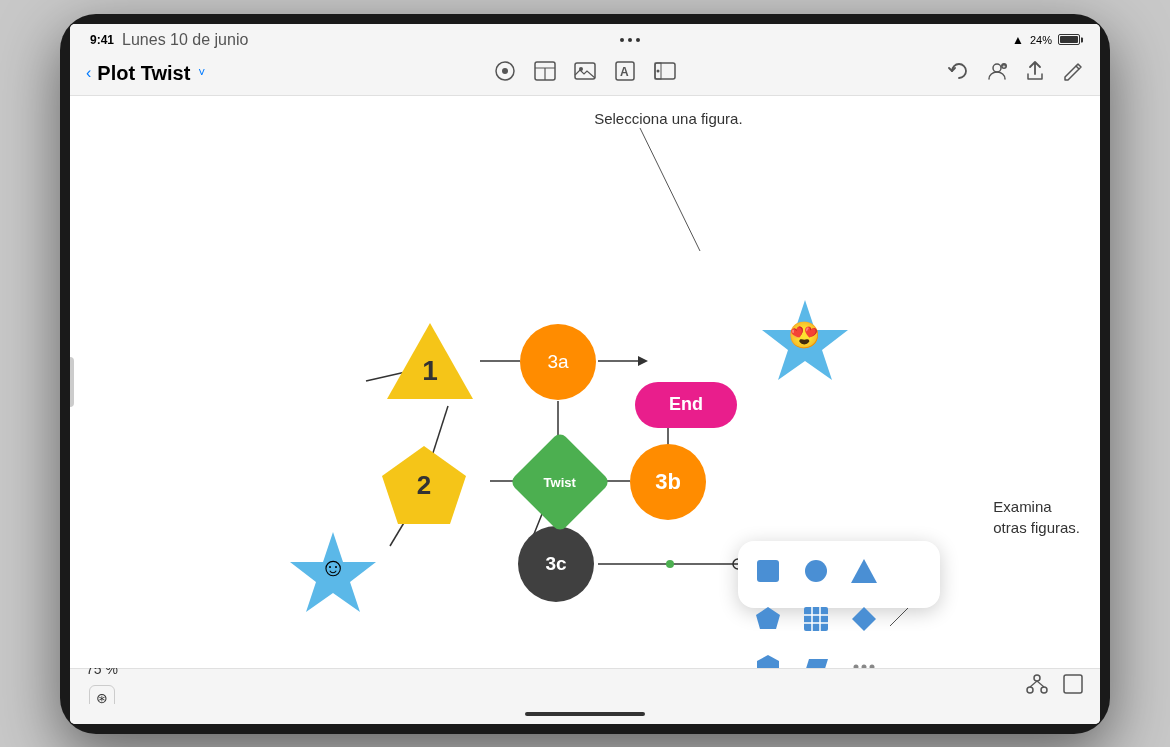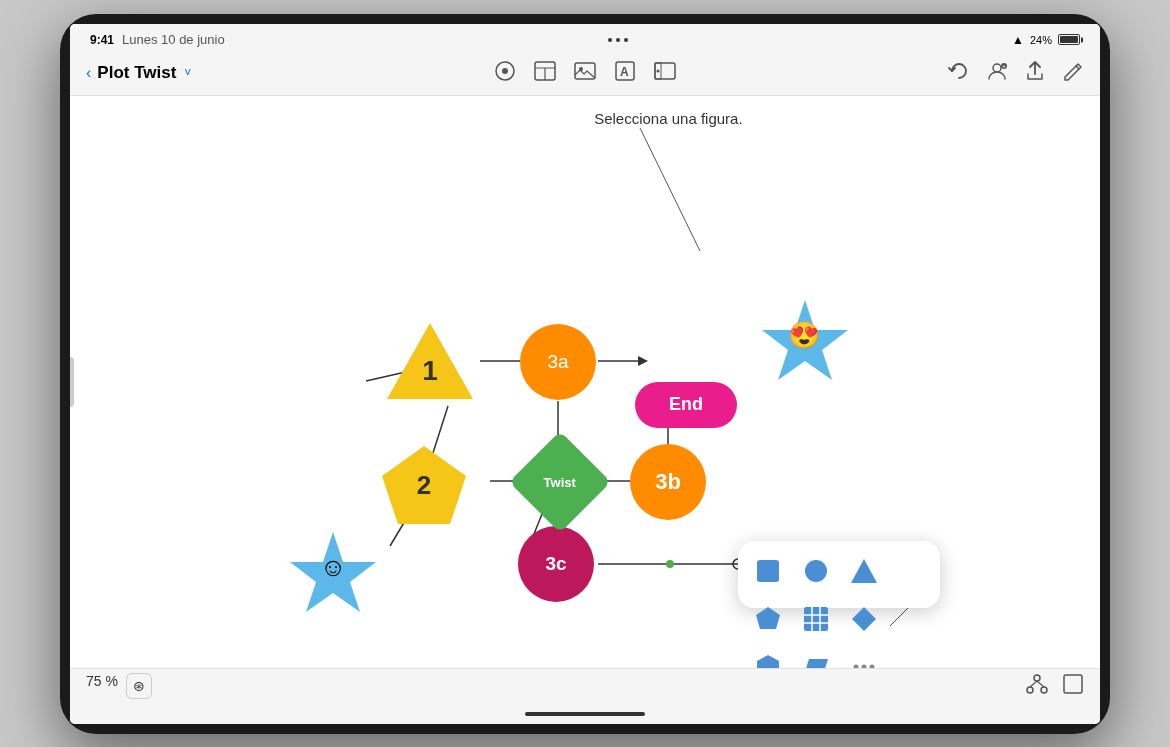--- a/index.html
+++ b/index.html
@@ -107,21 +107,21 @@
       min-width: 160px;
     }
     .back-btn {
       display: flex;
       align-items: center;
       color: #007AFF;
       font-size: 16px;
       cursor: pointer;
     }
     .doc-title {
-      font-size: 17px;
+      font-size: 20px;
       font-weight: 600;
       color: #000;
     }
     .chevron-down {
       color: #007AFF;
       font-size: 12px;
       margin-left: 2px;
     }
     .toolbar-center {
       flex: 1;
@@ -203,24 +203,25 @@
       height: 36px;
       background: #f5f5f5;
       border-top: 1px solid #e0e0e0;
       display: flex;
       align-items: center;
       justify-content: space-between;
       padding: 0 16px;
     }
     .zoom-info {
       display: flex;
-      align-items: flex-start;
+      align-items: center;
       gap: 8px;
       font-size: 14px;
       color: #333;
+      flex-direction: column;
     }
     .zoom-badge {
       width: 26px; height: 26px;
       border: 1.5px solid #ccc;
       border-radius: 6px;
       display: flex;
       align-items: center;
       justify-content: center;
       font-size: 14px;
     }
@@ -294,21 +295,21 @@
   </style>
 </head>
 <body>
 
 <div class="ipad-frame">
   <div class="ipad-screen">
 
     <div class="status-bar">
       <div style="display:flex;gap:8px;align-items:center;">
         <span class="status-time">9:41</span>
-        <span style="font-size:13px;color:#555;">Lunes 10 de junio</span>
+        <span style="font-size:16px;color:#555;">Lunes 10 de junio</span>
       </div>
       <div class="status-center">
         <div class="status-dot"></div>
         <div class="status-dot"></div>
         <div class="status-dot"></div>
       </div>
       <div class="status-right">
         <span class="wifi-icon">▲</span>
         <span style="font-size:11px;">24%</span>
         <div class="battery-bar">
@@ -392,20 +393,24 @@
         </span>
       </div>
     </div>
 
     <div class="canvas-area">
 
       <div class="side-tab"></div>
 
       <div class="annotation-top">Selecciona una figura.</div>
 
+      <div class="annotation-right">
+        <span>Examina</span><br>
+        <span>otras figuras.</span>
+      </div>
 
       <svg class="ann-svg" xmlns="http://www.w3.org/2000/svg">
 
         <line x1="570" y1="32" x2="630" y2="155" stroke="#555" stroke-width="1"></line>
 
         <line x1="855" y1="495" x2="820" y2="530" stroke="#555" stroke-width="1"></line>
 
         <line x1="296" y1="285" x2="340" y2="275" stroke="#333" stroke-width="1.5"></line>
 
         <line x1="410" y1="265" x2="450" y2="265" stroke="#333" stroke-width="1.5"></line>
@@ -451,21 +456,21 @@
       </div>
 
       <div class="shape" style="position:absolute; left:450px; top:228px; width:76px; height:76px; border-radius:50%; background:#FF8C00; align-items:center; justify-content:center;">
         <span style="color:white;font-size:19px;font-weight:400;">3a</span>
       </div>
 
       <div class="shape" style="position:absolute; left:560px; top:348px; width:76px; height:76px; border-radius:50%; background:#FF8C00; align-items:center; justify-content:center;">
         <span style="color:white;font-size:22px;font-weight:700;">3b</span>
       </div>
 
-      <div class="shape" style="position:absolute; left:448px; top:430px; width:76px; height:76px; border-radius:50%; background:#be185d; align-items:center; justify-content:center;">
+      <div class="shape" style="position:absolute; left:448px; top:430px; width:76px; height:76px; border-radius:50%; background:#404040; align-items:center; justify-content:center;">
         <span style="color:white;font-size:19px;font-weight:700;">3c</span>
       </div>
 
       <div class="shape" style="position:absolute; left:450px; top:346px; width:80px; height:80px; align-items:center; justify-content:center;">
         <div style="width:72px;height:72px;background:#4CAF50;transform:rotate(45deg);border-radius:8px;display:flex;align-items:center;justify-content:center;">
           <span style="transform:rotate(-45deg);color:white;font-size:13px;font-weight:700;">Twist</span>
         </div>
       </div>
 
       <div class="shape" style="position:absolute; left:565px; top:242px; width:102px; height:46px; border-radius:23px; background:#E91E8C; align-items:center; justify-content:center;margin-top:44px;">

